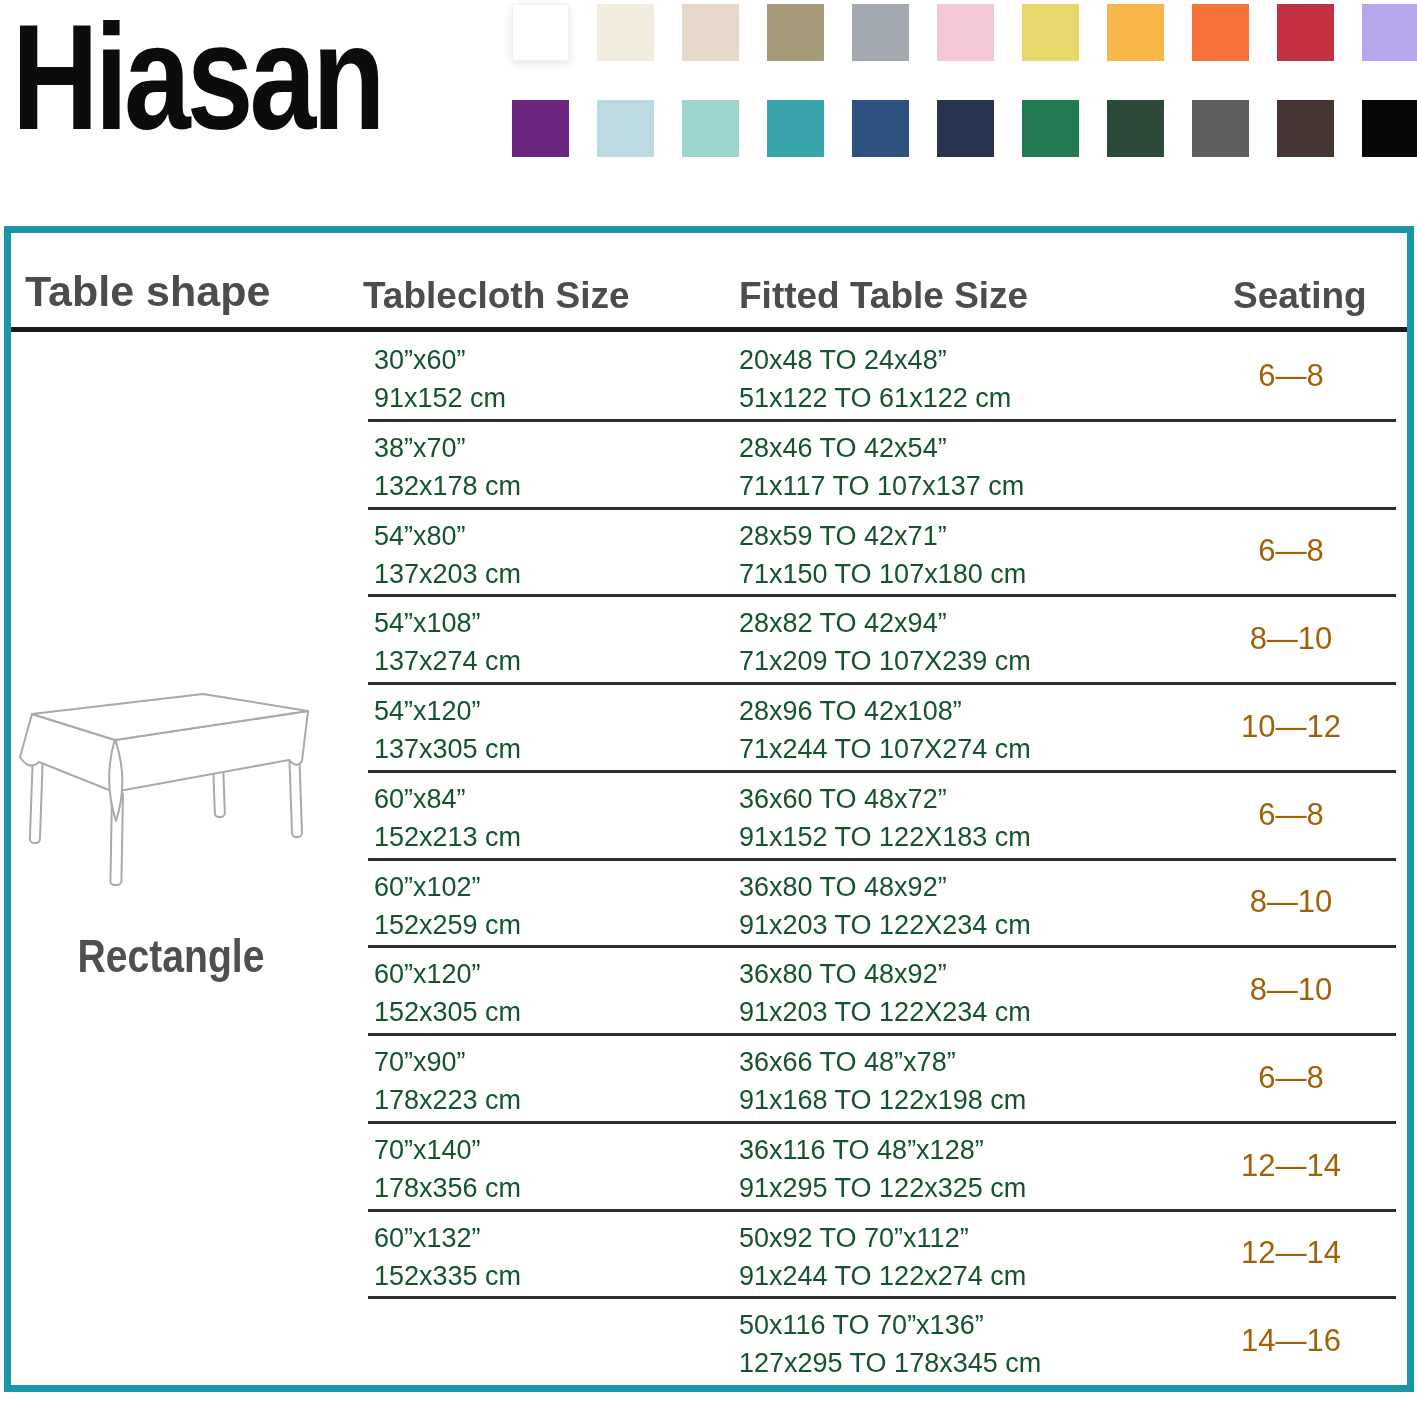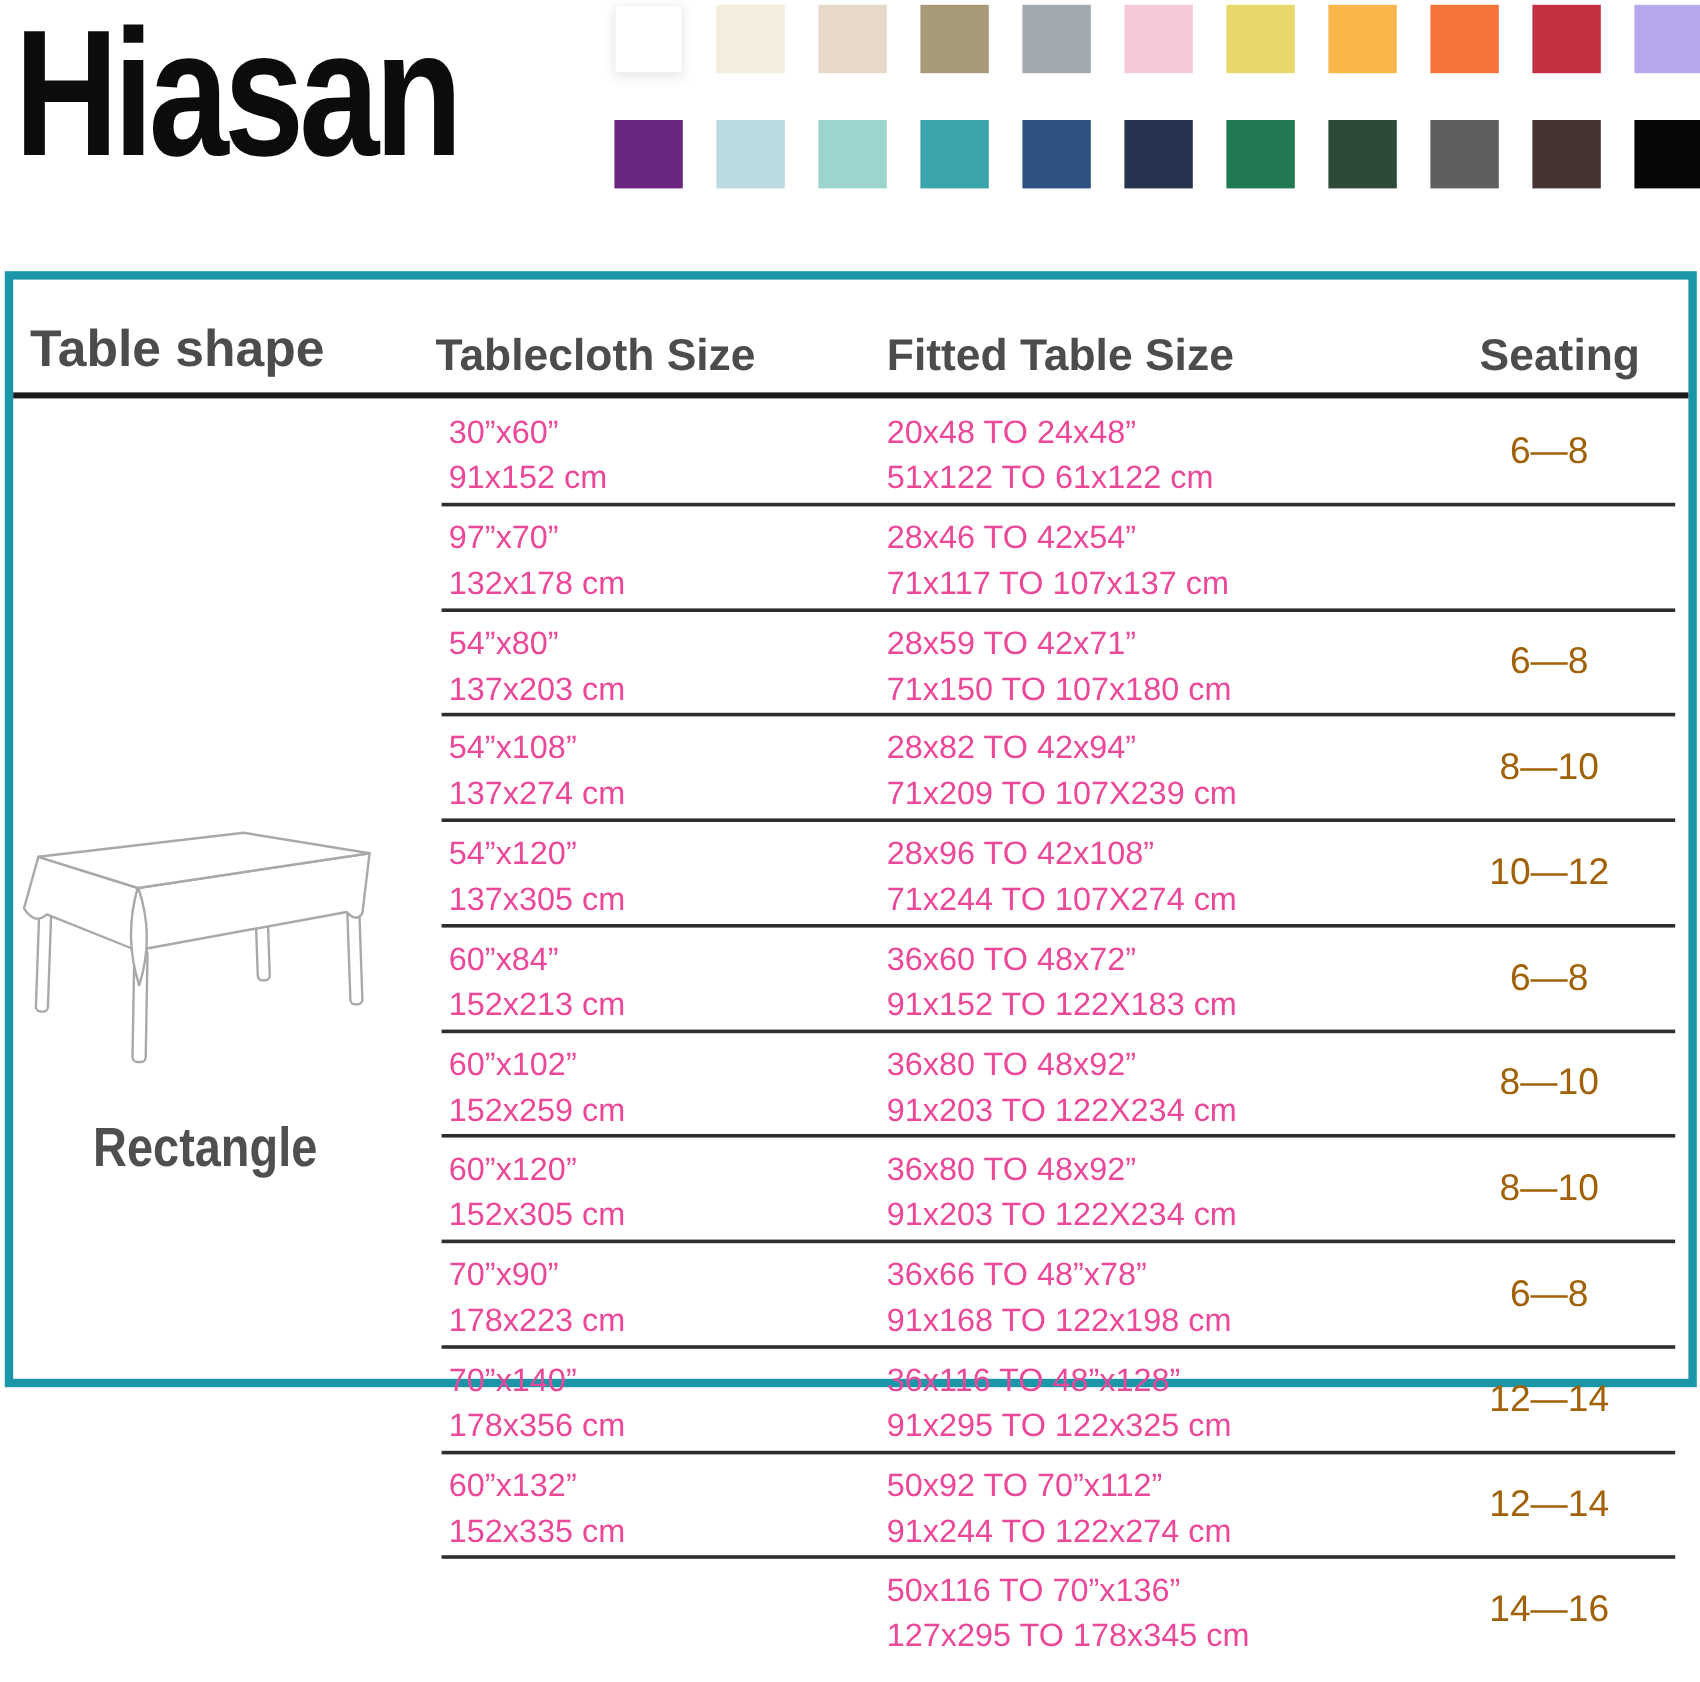--- a/index.html
+++ b/index.html
@@ -16,37 +16,37 @@
   }
   .swatch-grid {
     position:absolute; left:512px; top:4px;
     display:grid; grid-template-columns:repeat(11,57px);
     grid-auto-rows:57px; column-gap:28px; row-gap:39px;
   }
   .swatch { width:57px; height:57px; }
   .swatch.light { border:1px solid #f1f1f1; box-shadow:0 3px 9px rgba(0,0,0,.10); }
 
   .size-table {
-    position:absolute; left:4px; top:226px; width:1410px; height:930px;
+    position:absolute; left:4px; top:226px; width:1410px; height:1166px;
     background:#fff; border:7px solid #1b96a9;
   }
   .thead {
     position:absolute; left:0; top:0; width:100%; height:99px;
     border-bottom:5px solid #1b1b1b;
   }
   .hcell { position:absolute; font-weight:bold; color:#4c4c4c; white-space:nowrap; letter-spacing:0; }
   .h-shape { left:14px;  top:34px; font-size:43px; }
   .h-tc    { left:352px; top:42px; font-size:37px; }
   .h-fit   { left:728px; top:42px; font-size:37px; }
   .h-seat  { left:1222px;top:42px; font-size:37px; }
 
   .rows { position:absolute; left:0; top:99px; width:100%; height:1053px; display:flex; flex-direction:column; }
   .row { position:relative; flex:1; }
   .row .sep { position:absolute; left:357px; width:1028px; bottom:-2px; height:3px; background:#2e2e2e; }
-  .cell { position:absolute; top:9px; font-size:27px; line-height:38px; color:#ec4899; white-space:nowrap; }
+  .cell { position:absolute; top:9px; font-size:27px; line-height:38px; color:#14532d; white-space:nowrap; }
   .cell-tc  { left:363px; }
   .cell-fit { left:728px; }
   .cell-seat {
     position:absolute; left:1185px; top:0; width:190px; height:100%;
     display:flex; align-items:center; justify-content:center;
     font-size:31px; color:#a16207;
   }
   .illustration { position:absolute; left:6px; top:458px; }
   .shape-label {
     position:absolute; left:30px; top:696px; width:260px; text-align:center;
@@ -120,21 +120,21 @@
     <div class="cell cell-fit">
       <div>20x48 TO 24x48”</div>
       <div>51x122 TO 61x122 cm</div>
     </div>
     <div class="cell-seat">6—8</div>
     <div class="sep"></div>
   </div>
 
   <div class="row">
     <div class="cell cell-tc">
-      <div>97”x70”</div>
+      <div>38”x70”</div>
       <div>132x178 cm</div>
     </div>
     <div class="cell cell-fit">
       <div>28x46 TO 42x54”</div>
       <div>71x117 TO 107x137 cm</div>
     </div>
     <div class="sep"></div>
   </div>
 
   <div class="row">

